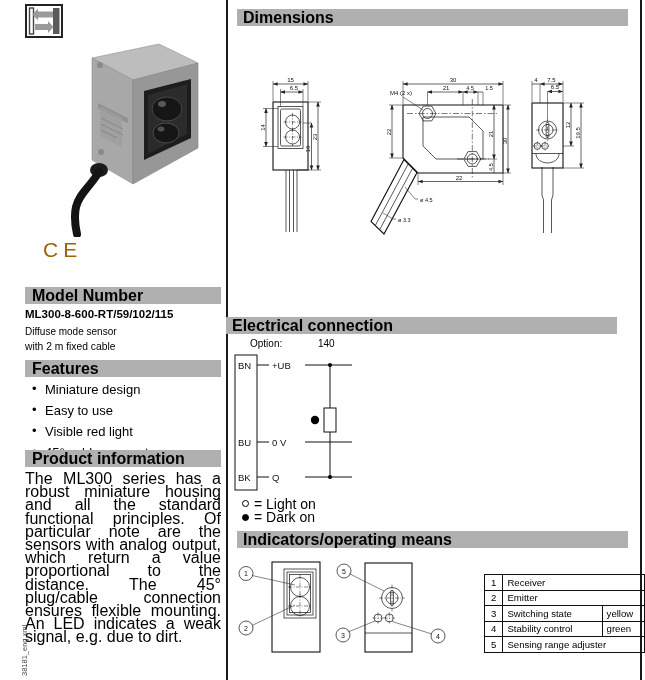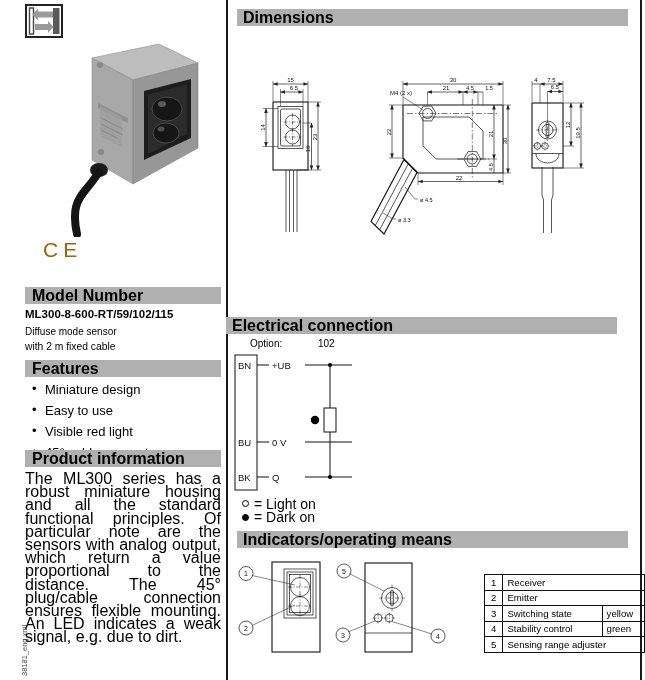--- a/index.html
+++ b/index.html
@@ -216,21 +216,21 @@
     <path d="M326,48 H347 M326,91 H337 M326,113 H347" class="ext"></path>
     <line x1="334" y1="48" x2="334" y2="91" class="dim" marker-start="url(#arw)" marker-end="url(#arw)"></line>
     <text x="332.5" y="70" class="dt" text-anchor="middle" transform="rotate(-90 332.5 70)">12</text>
     <line x1="344" y1="48" x2="344" y2="113" class="dim" marker-start="url(#arw)" marker-end="url(#arw)"></line>
     <text x="342.5" y="78" class="dt" text-anchor="middle" transform="rotate(-90 342.5 78)">19.5</text>
   </g>
 </svg>
 
 <div class="hdrbar right" style="left:226px;top:317px;">Electrical connection</div>
 <div class="abs optlbl" style="left:250px;top:338px;">Option:</div>
-<div class="abs optlbl" style="left:318px;top:338px;">102</div>
+<div class="abs optlbl" style="left:318px;top:338px;">140</div>
 
 <svg class="abs" style="left:233px;top:352px;" width="200" height="145" viewBox="0 0 200 145">
   <rect x="2" y="3" width="22" height="135" fill="#fff" stroke="#111" stroke-width="1"></rect>
   <text x="5" y="17" font-size="9.5">BN</text>
   <text x="5" y="94" font-size="9.5">BU</text>
   <text x="5" y="129" font-size="9.5">BK</text>
   <path d="M24,13 H36 M24,90 H36 M24,125 H36" stroke="#111" stroke-width="1" fill="none"></path>
   <text x="39" y="17" font-size="9.5">+UB</text>
   <text x="39" y="94" font-size="9.5">0 V</text>
   <text x="39" y="129" font-size="9.5">Q</text>

